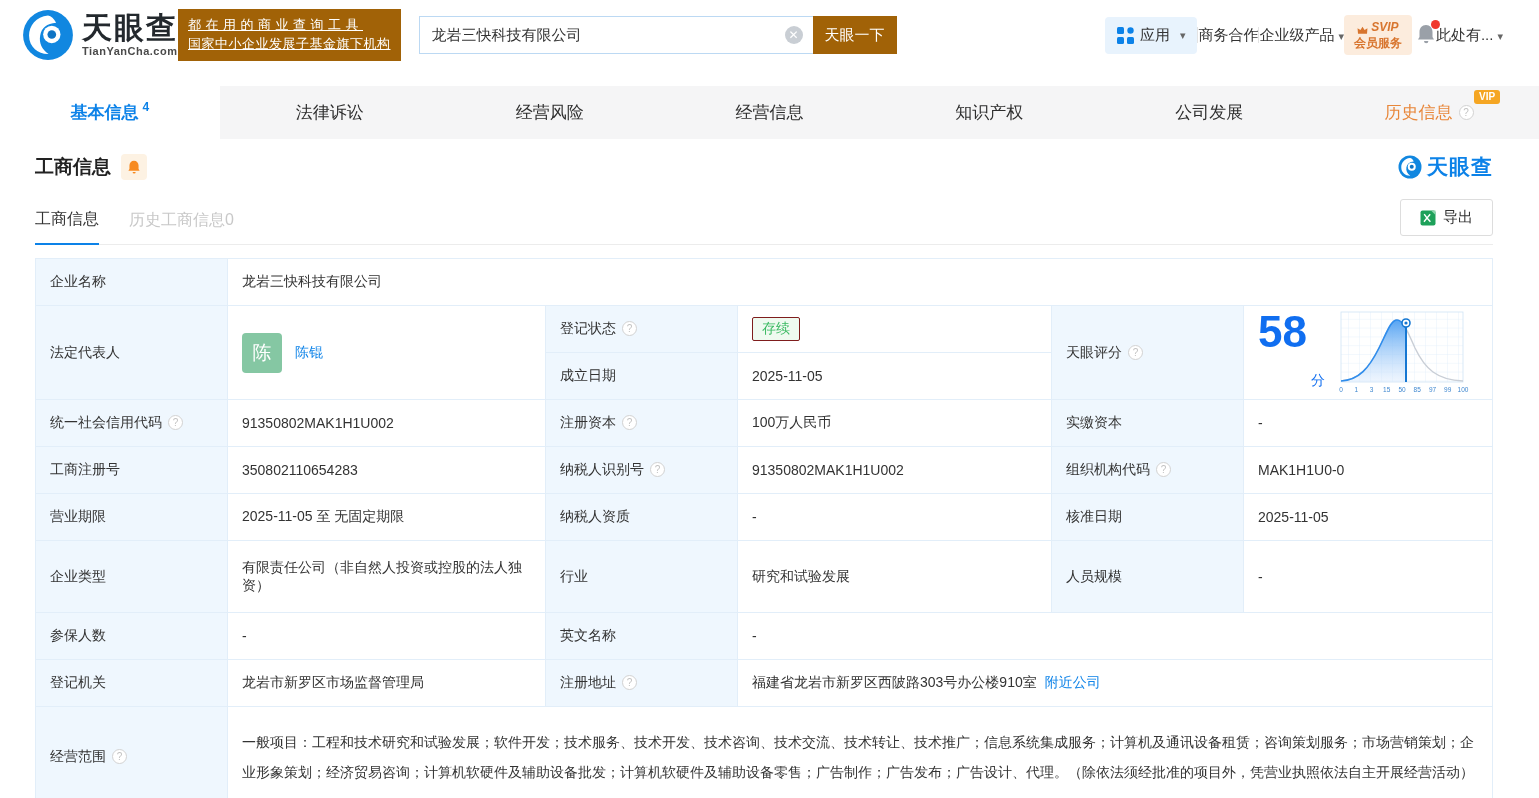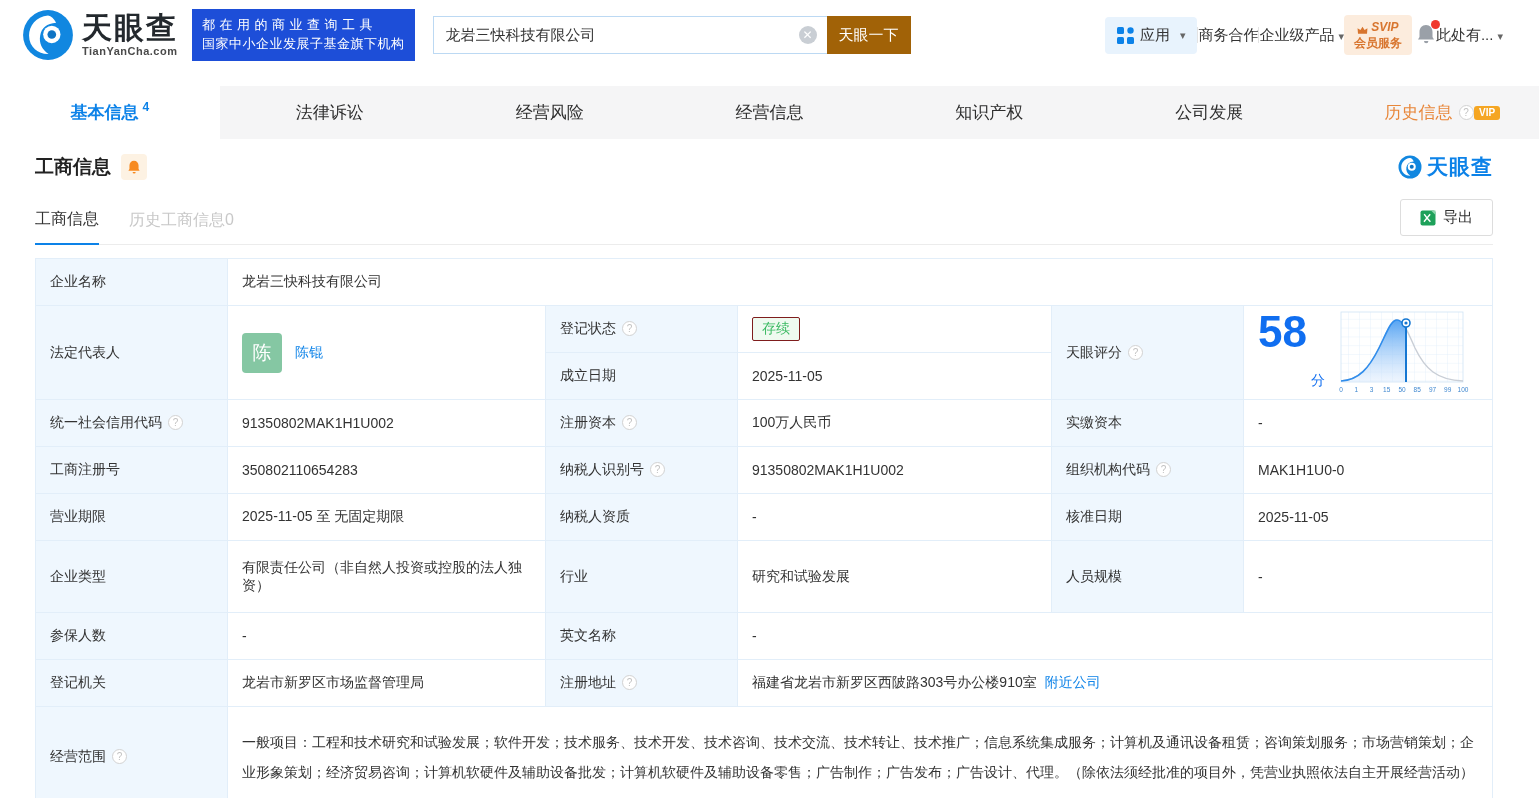--- a/index.html
+++ b/index.html
@@ -5,22 +5,22 @@
   * { box-sizing: border-box; margin: 0; padding: 0; }
   html,body { width:1539px; height:798px; overflow:hidden; background:#fff;
     font-family:"Liberation Sans","DejaVu Sans",sans-serif; color:#333; }
 
   
   .header { height:70px; display:flex; align-items:center; padding:0 36px 0 22px; background:#fff; }
   .logo { display:flex; align-items:center; gap:8px; }
   .logo-text { display:flex; flex-direction:column; line-height:1; }
   .logo-title { font-size:30px; font-weight:bold; color:#23282d; letter-spacing:2px; }
   .logo-domain { font-size:11px; font-weight:bold; color:#4a4a4a; margin-top:3px; letter-spacing:.5px; }
-  .slogan { background:#1d4ed8; color:#fff; margin-left:14px; padding:7px 10px; line-height:1.45;
-    font-size:13px; white-space:nowrap; }
+  .slogan { background:#a16207; color:#fff; padding:7px 10px; line-height:1.45;
+    font-size:13px; white-space:nowrap;text-decoration:underline; }
   .slogan .l1 { letter-spacing:4.5px; }
   .slogan .l2 { letter-spacing:.5px; display:block; }
 
   .search-wrap { margin-left:18px; width:478px; }
   .search-tabs { display:flex; align-items:flex-end; height:25px; font-size:14px; }
   .search-tab { padding:3px 12px 4px; cursor:pointer; color:#333; }
   .search-tab.active { background:#0c82e8; color:#fff; }
   .search-row { display:flex; height:38px; }
   .search-box { flex:1; position:relative; }
   .search-box input { width:100%; height:38px; border:1px solid #bcd9f3; border-right:none;
@@ -43,21 +43,21 @@
   .bell-dot { position:absolute; top:-3px; right:-4px; width:9px; height:9px; border-radius:50%; background:#f0382c; }
   .user-more { color:#333; cursor:pointer; }
 
   
   .tabbar { margin-top:16px; height:53px; background:#f5f5f6; display:flex; }
   .main-tab { flex:1; display:flex; align-items:center; justify-content:center; font-size:17px;
     color:#2e2e2e; cursor:pointer; position:relative; }
   .main-tab.active { background:#fff; color:#0c82e8; font-weight:bold; }
   .tab-count { font-size:12px; color:#0c82e8; margin-left:4px; align-self:flex-start; margin-top:14px; }
   .main-tab.vip-tab { color:#e8873a; }
-  .vip-chip { position:absolute; top:20px; margin-left:116px; background:#f5a623; color:#fff; font-size:10px;
+  .vip-chip { position:absolute; top:4px; margin-left:116px; background:#f5a623; color:#fff; font-size:10px;
     font-weight:bold; border-radius:3px; padding:1px 5px; line-height:12px; }
   .q { display:inline-block; width:15px; height:15px; border:1px solid #d2d2d2; border-radius:50%;
     color:#c2c2c2; font-size:10px; line-height:13px; text-align:center; margin-left:6px; vertical-align:1px; background:#fff; }
   .q::after { content:"?"; }
 
   
   .content { padding:14px 46px 0 35px; }
   .sec-head { display:flex; align-items:center; }
   .sec-title { font-size:19px; font-weight:bold; color:#222; }
   .sec-bell { width:26px; height:26px; margin-left:10px; background:#fdf2e3; border-radius:4px;

